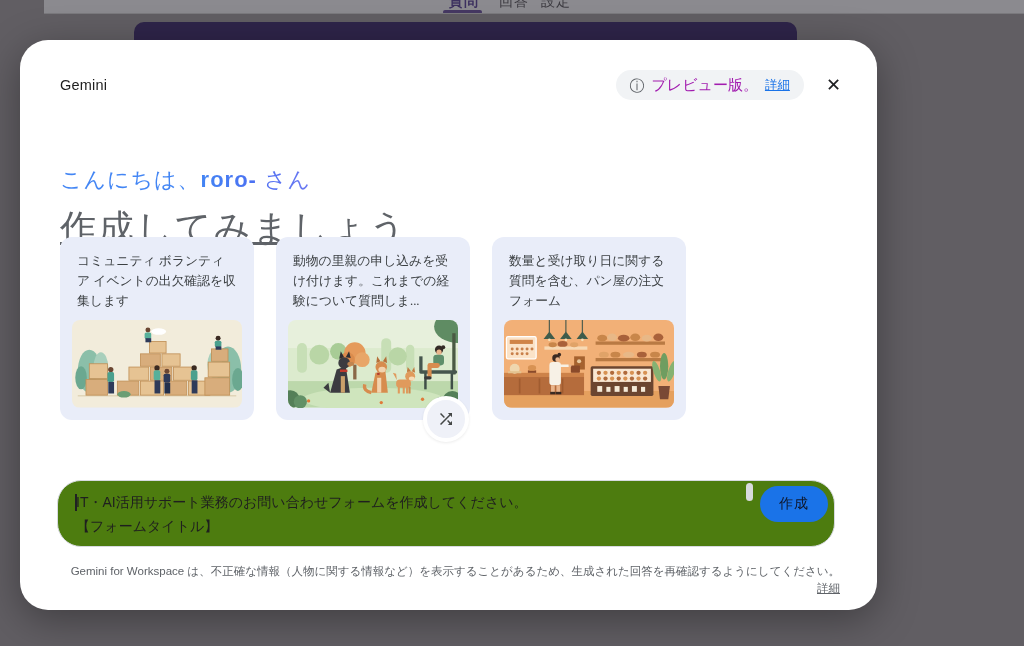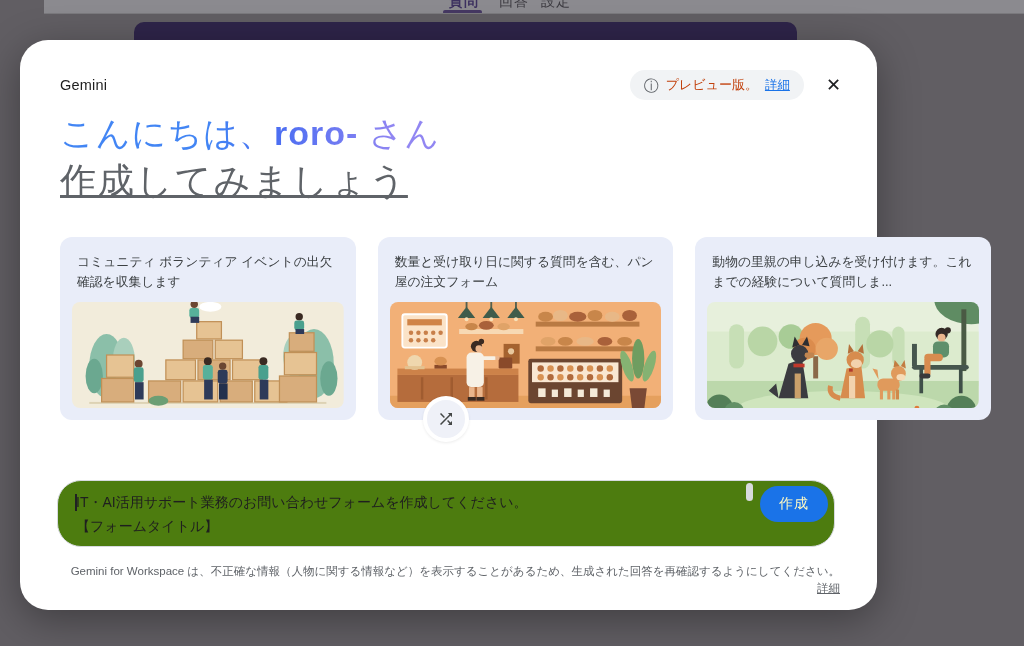--- a/index.html
+++ b/index.html
@@ -22,35 +22,35 @@
   .modal { position:absolute; left:20px; top:40px; width:857px; height:570px;
     background:#ffffff; border-radius:28px; box-shadow:0 10px 40px rgba(0,0,0,.35); }
 
   .modal-header { position:absolute; left:40px; right:30px; top:28px; height:34px;
     display:flex; align-items:center; justify-content:space-between; }
   .brand { font-size:14.5px; font-weight:500; color:#1f1f1f; letter-spacing:.2px; }
   .header-right { display:flex; align-items:center; gap:16px; }
   .preview-badge { display:flex; align-items:center; gap:7px; background:#f1f3f5;
     border-radius:16px; padding:6px 14px; height:30px; }
   .info-glyph { font-size:15px; color:#5f6368; line-height:1; }
-  .preview-text { font-size:13px; color:#c2410c; }
+  .preview-text { font-size:15px; color:#a21caf; }
   .preview-link { font-size:12.5px; color:#1a73e8; text-decoration:underline; cursor:pointer; }
   .close-btn { font-size:18px; color:#202124; cursor:pointer; padding:2px 6px; line-height:1; }
 
   
   .greeting { position:absolute; left:40px; top:70px; }
-  .greet-line1 { font-size:34px; font-weight:500; line-height:46px; letter-spacing:1px;
+  .greet-line1 { font-size:22px; font-weight:500; line-height:46px; letter-spacing:1px;
     background:linear-gradient(90deg,#4285f4 0%,#4285f4 40%,#4d6ef2 58%,#9186f2 88%);
-    -webkit-background-clip:text; background-clip:text; color:transparent; }
+    -webkit-background-clip:text; background-clip:text; color:transparent;margin-top:47px; }
   .greet-line1 .uname { font-weight:700; }
   .greet-line2 { font-size:36px; font-weight:400; line-height:50px; color:#5f6368; letter-spacing:2px;text-decoration:underline; }
 
   
-  .cards { position:absolute; left:40px; top:197px; width:931px; height:183px;
-    display:flex; gap:22px; }
+  .cards { position:absolute; left:40px; top:197px; width:626px; height:183px;
+    display:flex; gap:22px;font-family:Liberation Serif, serif; }
   .card { flex:1; background:#e9edf9; border-radius:12px; display:flex; flex-direction:column;
     padding:12px; cursor:pointer; }
   .card-text { font-size:12.8px; line-height:1.55; color:#3c4043; padding:3px 5px 9px 5px; }
   .card-img { margin-top:auto; height:106px; border-radius:8px; overflow:hidden; }
   .card-img svg { width:100%; height:100%; display:block; }
 
   
   .shuffle-btn { position:absolute; left:403px; top:356px; width:46px; height:46px;
     border-radius:50%; background:#eff1f8; border:4px solid #ffffff;
     display:flex; align-items:center; justify-content:center; cursor:pointer;
@@ -58,21 +58,21 @@
 
   
   .prompt-box { position:absolute; left:37px; top:440px; width:778px; height:67px;
     border:1px solid #d7dae0; border-radius:24px; padding:9px 86px 9px 18px;
     overflow:hidden; background:#4d7c0f; cursor:text; }
   .prompt-line { font-size:14px; line-height:24px; color:#1f1f1f; white-space:nowrap; }
   .caret { position:absolute; left:17px; top:13px; width:1.5px; height:17px; background:#202124; }
   .scroll-thumb { position:absolute; left:726px; top:443px; width:7px; height:18px;
     border-radius:4px; background:#d8dade; cursor:pointer; }
   .submit-btn { position:absolute; left:740px; top:446px; width:68px; height:36px;
-    border:none; border-radius:18px; background:#1a73e8; color:#fef9c3; font-size:14px;
+    border:none; border-radius:18px; background:#1a73e8; color:#0f172a; font-size:14px;
     font-weight:500; font-family:inherit; cursor:pointer; letter-spacing:1px; }
 
   
   .modal-footer { position:absolute; left:40px; top:523px; width:780px;
     font-size:11.5px; color:#5f6368; line-height:1.5;text-align:right; }
   .footer-link { color:#5f6368; text-decoration:underline; cursor:pointer; }
 </style>
 </head>
 <body>
 
@@ -149,20 +149,88 @@
               <rect x="151" y="61" width="8" height="12" rx="2" fill="#4aa08e"></rect>
               <rect x="152" y="73" width="7" height="16" fill="#2e3a59"></rect>
             <circle cx="99" cy="12" r="3" fill="#6b4632"></circle>
               <rect x="95" y="15" width="8" height="8" rx="2" fill="#57b09a"></rect>
               <rect x="96" y="22" width="7" height="5" fill="#2e3a59"></rect>
             <circle cx="184" cy="22" r="3" fill="#3a2a22"></circle>
               <rect x="180" y="25" width="8" height="8" rx="2" fill="#4aa08e"></rect>
               <rect x="181" y="32" width="7" height="4" fill="#2e3a59"></rect>
           </g>
           <ellipse cx="70" cy="90" rx="8" ry="4" fill="#6b9e74"></ellipse>
+        </svg>
+      </div>
+    </div>
+
+    <div class="card">
+      <div class="card-text">動物の里親の申し込みを受け付けます。これまでの経験について質問しま...</div>
+      <div class="card-img">
+        <svg viewBox="0 0 220 106" preserveAspectRatio="xMidYMid slice">
+          <rect width="220" height="106" fill="#e7f0dc"></rect>
+          <rect y="34" width="220" height="44" fill="#dcebce"></rect>
+          <rect x="18" y="28" width="12" height="36" rx="6" fill="#c7dfb6"></rect>
+          <rect x="120" y="22" width="12" height="42" rx="6" fill="#c7dfb6"></rect>
+          <rect x="150" y="30" width="10" height="32" rx="5" fill="#c7dfb6"></rect>
+          <circle cx="45" cy="42" r="12" fill="#b9d6a6"></circle>
+          <circle cx="68" cy="38" r="10" fill="#a8cc96"></circle>
+          <circle cx="140" cy="44" r="11" fill="#b9d6a6"></circle>
+          <circle cx="88" cy="40" r="13" fill="#e59a5b"></circle>
+          <circle cx="79" cy="48" r="9" fill="#db8c4d"></circle>
+          <circle cx="97" cy="48" r="9" fill="#e8a668"></circle>
+          <rect x="86" y="54" width="4" height="18" fill="#8a6848"></rect>
+          <ellipse cx="214" cy="8" rx="30" ry="20" fill="#5f8c63"></ellipse>
+          <rect x="206" y="16" width="4" height="50" fill="#4a5a44"></rect>
+          <rect y="74" width="220" height="32" fill="#bcd8ab"></rect>
+          <ellipse cx="110" cy="96" rx="85" ry="14" fill="#cfe5bd"></ellipse>
+          <rect x="172" y="64" width="3" height="20" fill="#3f4f48"></rect>
+          <rect x="204" y="64" width="3" height="20" fill="#3f4f48"></rect>
+          <rect x="166" y="61" width="46" height="4" rx="2" fill="#46564e"></rect>
+          <rect x="166" y="44" width="4" height="18" fill="#46564e"></rect>
+          <circle cx="190" cy="36" r="5" fill="#332a26"></circle>
+            <circle cx="195" cy="33" r="2.5" fill="#332a26"></circle>
+          <circle cx="190" cy="39" r="3.2" fill="#eab58c"></circle>
+          <rect x="183" y="42" width="13" height="13" rx="4" fill="#5e8f6b"></rect>
+          <rect x="176" y="52" width="15" height="6" rx="3" fill="#d88c4f"></rect>
+          <rect x="176" y="56" width="5" height="13" fill="#d88c4f"></rect>
+          <rect x="172" y="68" width="9" height="4" rx="2" fill="#3a3a3a"></rect>
+          <polygon points="58,88 82,88 77,56 66,60" fill="#3b3b40"></polygon>
+          <circle cx="75" cy="52" r="7" fill="#3b3b40"></circle>
+          <polygon points="69,47 71,38 75,45" fill="#2e2e32"></polygon>
+          <polygon points="77,45 81,38 83,46" fill="#2e2e32"></polygon>
+          <rect x="79" y="51" width="8" height="4.5" rx="2" fill="#c08550"></rect>
+          <rect x="70" y="60" width="9" height="3" fill="#c0392b"></rect>
+          <rect x="71" y="68" width="5" height="20" fill="#caa06a"></rect>
+          <polygon points="58,88 50,82 56,76" fill="#3b3b40"></polygon>
+          <polygon points="108,88 128,88 125,62 113,64" fill="#d78c4e"></polygon>
+          <circle cx="120" cy="57" r="7" fill="#d78c4e"></circle>
+          <polygon points="114,52 115,44 119,50" fill="#b5703a"></polygon>
+          <polygon points="122,50 126,44 127,52" fill="#b5703a"></polygon>
+          <ellipse cx="121" cy="60" rx="4.5" ry="3.5" fill="#f2d3ae"></ellipse>
+          <rect x="115" y="64" width="3" height="2.5" fill="#b03a2e"></rect>
+          <rect x="115" y="70" width="5" height="18" fill="#f2d3ae"></rect>
+          <path d="M108 88 Q98 86 100 78" stroke="#d78c4e" stroke-width="4" fill="none"></path>
+          <rect x="138" y="72" width="18" height="10" rx="4.5" fill="#e09a5c"></rect>
+          <circle cx="155" cy="68" r="6" fill="#e09a5c"></circle>
+          <polygon points="151,63 152,57 156,62" fill="#c27c41"></polygon>
+          <polygon points="157,62 160,57 161,64" fill="#c27c41"></polygon>
+          <ellipse cx="157" cy="71" rx="3.5" ry="2.6" fill="#f6dcb8"></ellipse>
+          <rect x="140" y="81" width="2.5" height="8" fill="#e09a5c"></rect>
+            <rect x="146" y="81" width="2.5" height="8" fill="#e09a5c"></rect>
+          <rect x="150" y="81" width="2.5" height="8" fill="#e09a5c"></rect>
+            <rect x="153" y="81" width="2.5" height="8" fill="#cf8a4c"></rect>
+          <polygon points="139,73 134,64 138,65" fill="#e09a5c"></polygon>
+          <circle cx="10" cy="96" r="11" fill="#547f58"></circle>
+            <circle cx="22" cy="99" r="8" fill="#629066"></circle>
+          <circle cx="206" cy="98" r="12" fill="#547f58"></circle>
+            <circle cx="192" cy="101" r="8" fill="#629066"></circle>
+          <circle cx="32" cy="98" r="2" fill="#e07a3a"></circle>
+            <circle cx="170" cy="96" r="2" fill="#e07a3a"></circle>
+            <circle cx="120" cy="100" r="2" fill="#e07a3a"></circle>
         </svg>
       </div>
     </div>
 
     <div class="card">
       <div class="card-text">数量と受け取り日に関する質問を含む、パン屋の注文フォーム</div>
       <div class="card-img">
         <svg viewBox="0 0 220 106" preserveAspectRatio="xMidYMid slice">
           <rect width="220" height="106" fill="#f2b077"></rect>
           <rect y="86" width="220" height="20" fill="#e5a05e"></rect>
@@ -251,88 +319,20 @@
             <rect x="70.5" y="79" width="4.5" height="9" fill="#eab58c"></rect>
           <rect x="63" y="87" width="6.5" height="3" fill="#3a2a22"></rect>
             <rect x="70" y="87" width="6.5" height="3" fill="#3a2a22"></rect>
           <polygon points="194,80 208,80 206,96 196,96" fill="#7a4935"></polygon>
           <ellipse cx="201" cy="56" rx="5" ry="16" fill="#6f9d60"></ellipse>
           <ellipse cx="192" cy="62" rx="4" ry="13" fill="#85b272" transform="rotate(-18 192 62)"></ellipse>
           <ellipse cx="210" cy="62" rx="4" ry="13" fill="#85b272" transform="rotate(18 210 62)"></ellipse>
         </svg>
       </div>
     </div>
-
-    <div class="card">
-      <div class="card-text">動物の里親の申し込みを受け付けます。これまでの経験について質問しま...</div>
-      <div class="card-img">
-        <svg viewBox="0 0 220 106" preserveAspectRatio="xMidYMid slice">
-          <rect width="220" height="106" fill="#e7f0dc"></rect>
-          <rect y="34" width="220" height="44" fill="#dcebce"></rect>
-          <rect x="18" y="28" width="12" height="36" rx="6" fill="#c7dfb6"></rect>
-          <rect x="120" y="22" width="12" height="42" rx="6" fill="#c7dfb6"></rect>
-          <rect x="150" y="30" width="10" height="32" rx="5" fill="#c7dfb6"></rect>
-          <circle cx="45" cy="42" r="12" fill="#b9d6a6"></circle>
-          <circle cx="68" cy="38" r="10" fill="#a8cc96"></circle>
-          <circle cx="140" cy="44" r="11" fill="#b9d6a6"></circle>
-          <circle cx="88" cy="40" r="13" fill="#e59a5b"></circle>
-          <circle cx="79" cy="48" r="9" fill="#db8c4d"></circle>
-          <circle cx="97" cy="48" r="9" fill="#e8a668"></circle>
-          <rect x="86" y="54" width="4" height="18" fill="#8a6848"></rect>
-          <ellipse cx="214" cy="8" rx="30" ry="20" fill="#5f8c63"></ellipse>
-          <rect x="206" y="16" width="4" height="50" fill="#4a5a44"></rect>
-          <rect y="74" width="220" height="32" fill="#bcd8ab"></rect>
-          <ellipse cx="110" cy="96" rx="85" ry="14" fill="#cfe5bd"></ellipse>
-          <rect x="172" y="64" width="3" height="20" fill="#3f4f48"></rect>
-          <rect x="204" y="64" width="3" height="20" fill="#3f4f48"></rect>
-          <rect x="166" y="61" width="46" height="4" rx="2" fill="#46564e"></rect>
-          <rect x="166" y="44" width="4" height="18" fill="#46564e"></rect>
-          <circle cx="190" cy="36" r="5" fill="#332a26"></circle>
-            <circle cx="195" cy="33" r="2.5" fill="#332a26"></circle>
-          <circle cx="190" cy="39" r="3.2" fill="#eab58c"></circle>
-          <rect x="183" y="42" width="13" height="13" rx="4" fill="#5e8f6b"></rect>
-          <rect x="176" y="52" width="15" height="6" rx="3" fill="#d88c4f"></rect>
-          <rect x="176" y="56" width="5" height="13" fill="#d88c4f"></rect>
-          <rect x="172" y="68" width="9" height="4" rx="2" fill="#3a3a3a"></rect>
-          <polygon points="58,88 82,88 77,56 66,60" fill="#3b3b40"></polygon>
-          <circle cx="75" cy="52" r="7" fill="#3b3b40"></circle>
-          <polygon points="69,47 71,38 75,45" fill="#2e2e32"></polygon>
-          <polygon points="77,45 81,38 83,46" fill="#2e2e32"></polygon>
-          <rect x="79" y="51" width="8" height="4.5" rx="2" fill="#c08550"></rect>
-          <rect x="70" y="60" width="9" height="3" fill="#c0392b"></rect>
-          <rect x="71" y="68" width="5" height="20" fill="#caa06a"></rect>
-          <polygon points="58,88 50,82 56,76" fill="#3b3b40"></polygon>
-          <polygon points="108,88 128,88 125,62 113,64" fill="#d78c4e"></polygon>
-          <circle cx="120" cy="57" r="7" fill="#d78c4e"></circle>
-          <polygon points="114,52 115,44 119,50" fill="#b5703a"></polygon>
-          <polygon points="122,50 126,44 127,52" fill="#b5703a"></polygon>
-          <ellipse cx="121" cy="60" rx="4.5" ry="3.5" fill="#f2d3ae"></ellipse>
-          <rect x="115" y="64" width="3" height="2.5" fill="#b03a2e"></rect>
-          <rect x="115" y="70" width="5" height="18" fill="#f2d3ae"></rect>
-          <path d="M108 88 Q98 86 100 78" stroke="#d78c4e" stroke-width="4" fill="none"></path>
-          <rect x="138" y="72" width="18" height="10" rx="4.5" fill="#e09a5c"></rect>
-          <circle cx="155" cy="68" r="6" fill="#e09a5c"></circle>
-          <polygon points="151,63 152,57 156,62" fill="#c27c41"></polygon>
-          <polygon points="157,62 160,57 161,64" fill="#c27c41"></polygon>
-          <ellipse cx="157" cy="71" rx="3.5" ry="2.6" fill="#f6dcb8"></ellipse>
-          <rect x="140" y="81" width="2.5" height="8" fill="#e09a5c"></rect>
-            <rect x="146" y="81" width="2.5" height="8" fill="#e09a5c"></rect>
-          <rect x="150" y="81" width="2.5" height="8" fill="#e09a5c"></rect>
-            <rect x="153" y="81" width="2.5" height="8" fill="#cf8a4c"></rect>
-          <polygon points="139,73 134,64 138,65" fill="#e09a5c"></polygon>
-          <circle cx="10" cy="96" r="11" fill="#547f58"></circle>
-            <circle cx="22" cy="99" r="8" fill="#629066"></circle>
-          <circle cx="206" cy="98" r="12" fill="#547f58"></circle>
-            <circle cx="192" cy="101" r="8" fill="#629066"></circle>
-          <circle cx="32" cy="98" r="2" fill="#e07a3a"></circle>
-            <circle cx="170" cy="96" r="2" fill="#e07a3a"></circle>
-            <circle cx="120" cy="100" r="2" fill="#e07a3a"></circle>
-        </svg>
-      </div>
-    </div>
   </div>
 
   <div class="shuffle-btn">
     <svg width="18" height="18" viewBox="0 0 24 24">
       <path fill="#444746" d="M10.59 9.17 5.41 4 4 5.41l5.17 5.17 1.42-1.41zM14.5 4l2.04 2.04L4 18.59 5.41 20 17.96 7.46 20 9.5V4h-5.5zm.33 9.41-1.41 1.41 3.13 3.13L14.5 20H20v-5.5l-2.04 2.04-3.13-3.13z"></path>
     </svg>
   </div>
 
   <div class="prompt-box">
     <div class="prompt-line">IT・AI活用サポート業務のお問い合わせフォームを作成してください。</div>

